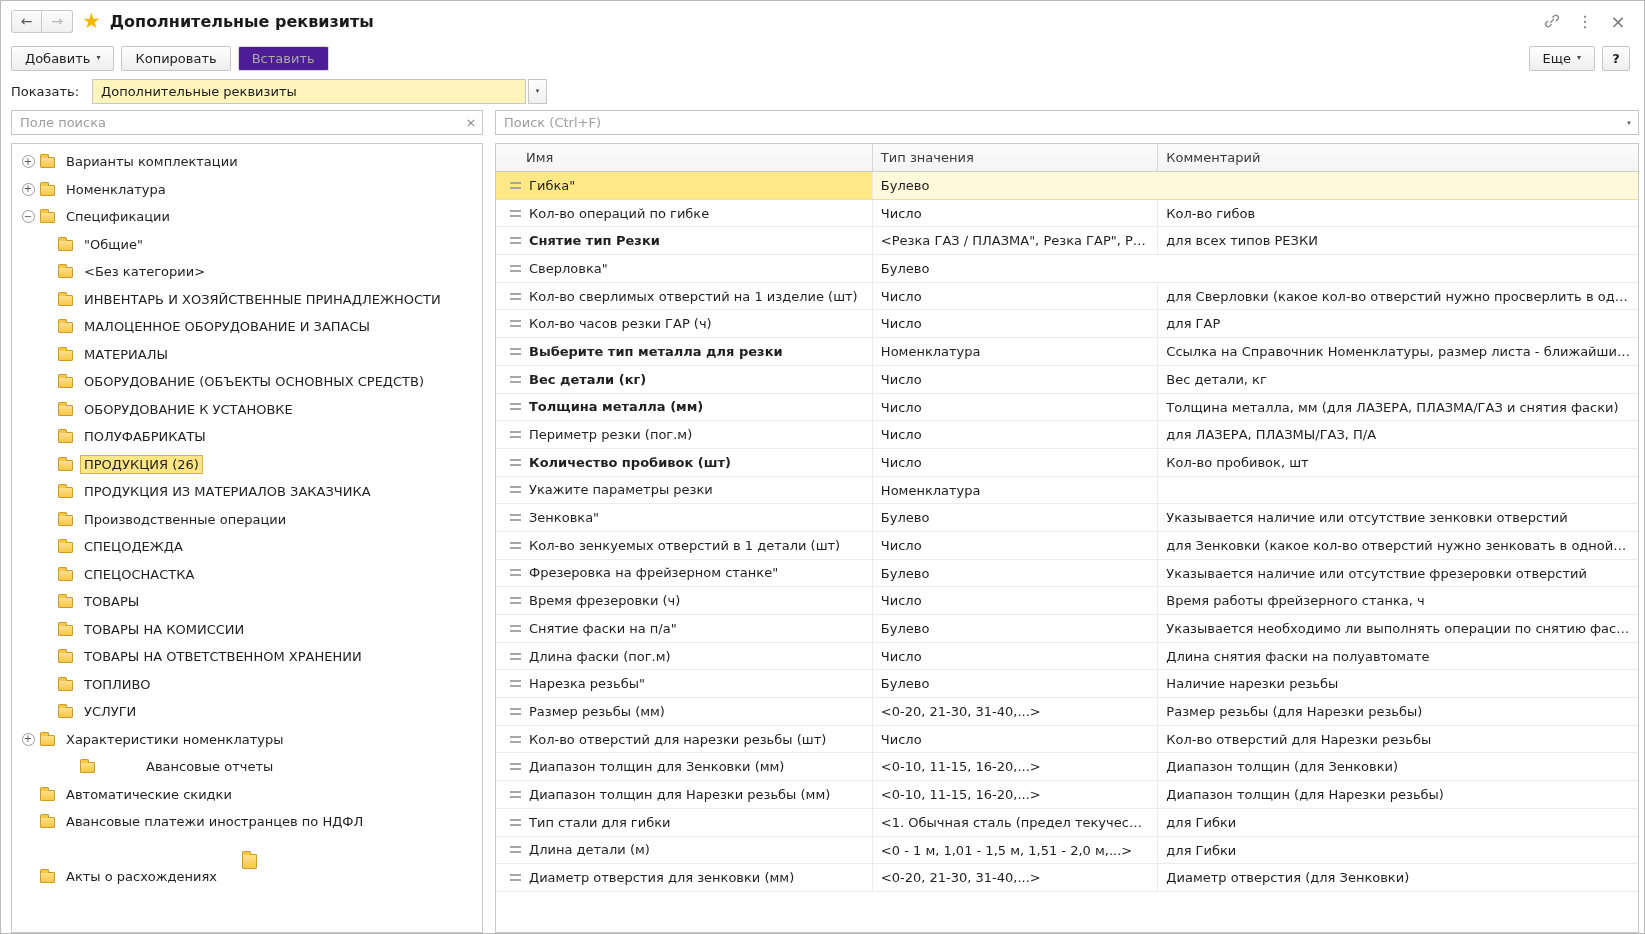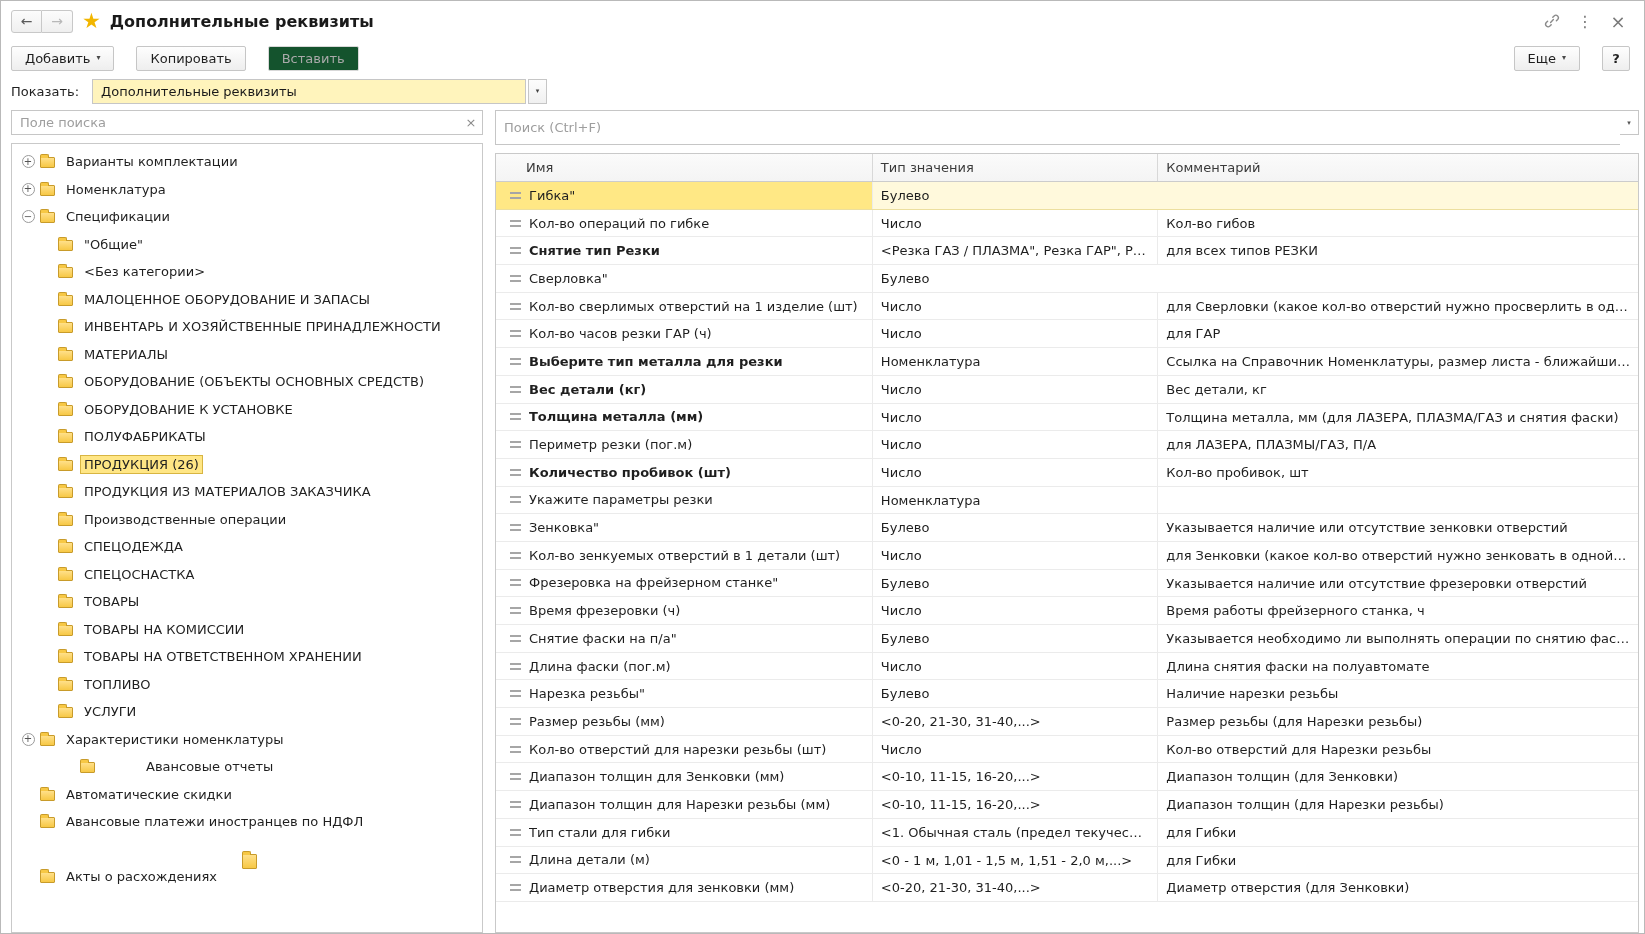--- a/index.html
+++ b/index.html
@@ -12,39 +12,39 @@
   .nav-btn { width:31px; height:23px; border:1px solid #c8c8c8; background:linear-gradient(#fcfcfc,#efefef); color:#5a5a5a; font-size:14px; display:flex; align-items:center; justify-content:center; cursor:pointer; }
   .nav-btn.back { border-radius:3px 0 0 3px; }
   .nav-btn.fwd { border-radius:0 3px 3px 0; border-left:none; color:#b8b8b8; }
   .star { color:#f2b600; font-size:21px; line-height:1; cursor:pointer; }
   .title { font-size:16px; font-weight:bold; color:#1a1a1a; white-space:nowrap; }
   .titlebar-spacer { flex:1; }
   .tb-icon { width:24px; height:24px; display:flex; align-items:center; justify-content:center; color:#7a7a7a; cursor:pointer; font-size:16px; }
   .tb-icon.close { font-size:18px; }
 
   
-  .toolbar { height:34px; flex:0 0 34px; display:flex; align-items:center; gap:22px; padding:0 14px 0 10px; }
+  .toolbar { height:34px; flex:0 0 34px; display:flex; align-items:center; gap:7px; padding:0 14px 0 10px; }
   .btn { height:25px; padding:0 13px; border:1px solid #c6c6c6; border-radius:2px; background:linear-gradient(#fefefe,#eeeeee); font-family:inherit; font-size:13px; color:#1f1f1f; display:inline-flex; align-items:center; gap:6px; cursor:pointer; white-space:nowrap; }
-  .btn.disabled { color:#a9a9a9; background:#14532d; border-color:#d8d8d8; cursor:default; }
+  .btn.disabled { color:#a9a9a9; background:#4c1d95; border-color:#d8d8d8; cursor:default; }
   .caret { font-size:8px; color:#4a4a4a; line-height:1; }
   .btn-help { width:28px; padding:0; justify-content:center; font-weight:bold; }
   .toolbar-spacer { flex:1; }
 
   
   .show-row { height:32px; flex:0 0 32px; display:flex; align-items:center; gap:13px; padding:0 10px; }
   .show-label { color:#1f1f1f; }
   .combo { display:flex; align-items:stretch; height:25px; }
   .combo-input { width:434px; border:1px solid #c6c6c6; background:#fff4bc; padding:0 8px; font-family:inherit; font-size:13px; color:#1a1a1a; outline:none; }
   .combo-btn { width:19px; margin-left:2px; border:1px solid #c6c6c6; background:linear-gradient(#fdfdfd,#f0f0f0); display:flex; align-items:center; justify-content:center; font-size:7px; color:#444; cursor:pointer; }
 
   
   .content { flex:1; display:flex; gap:12px; padding:3px 5px 0 10px; min-height:0; }
 
   .left-panel { width:472px; flex:0 0 472px; display:flex; flex-direction:column; min-height:0; }
-  .search-box { height:35px; flex:0 0 25px; border:1px solid #c6c6c6; display:flex; align-items:center; background:#fff; }
+  .search-box { height:25px; flex:0 0 25px; border:1px solid #c6c6c6; display:flex; align-items:center; background:#fff; }
   .search-input { flex:1; min-width:0; border:none; outline:none; padding:0 8px; font-family:inherit; font-size:13px; color:#b91c1c; background:transparent; }
   .search-input::placeholder { color:#9e9e9e; }
   .search-clear { width:22px; flex:0 0 22px; text-align:center; color:#8a8a8a; font-size:13px; cursor:pointer; }
   .search-dd { width:19px; flex:0 0 19px; height:25px; border:1px solid #c6c6c6; border-left:none; display:flex; align-items:center; justify-content:center; font-size:7px; color:#555; cursor:pointer; background:#fff; }
 
   .tree-panel { flex:1; margin-top:8px; border:1px solid #c9c9c9; overflow:hidden; padding-top:4px; background:#fff; }
   .tree-item { height:27.5px; display:flex; align-items:center; cursor:pointer; white-space:nowrap; }
   .expander { width:16px; flex:0 0 16px; display:flex; align-items:center; justify-content:center; }
   .expander .circle { width:13px; height:13px; border:1px solid #9a9a9a; border-radius:50%; background:#fff; color:#555; font-size:10px; line-height:1; display:flex; align-items:center; justify-content:center; }
   .folder-icon { width:15px; height:11px; flex:0 0 15px; background:linear-gradient(#ffe08a,#f7c845); border:1px solid #c89b2a; border-radius:1px; position:relative; margin:2px 7px 0 4px; }
@@ -171,26 +171,26 @@
             <span class="tree-label">"Общие"</span>
           </div>
           <div class="tree-item" style="padding-left: 26px;">
             <span class="expander"></span>
             <span class="folder-icon"></span>
             <span class="tree-label">&lt;Без категории&gt;</span>
           </div>
           <div class="tree-item" style="padding-left: 26px;">
             <span class="expander"></span>
             <span class="folder-icon"></span>
+            <span class="tree-label">ИНВЕНТАРЬ И ХОЗЯЙСТВЕННЫЕ ПРИНАДЛЕЖНОСТИ</span>
+          </div>
+          <div class="tree-item" style="padding-left: 26px;">
+            <span class="expander"></span>
+            <span class="folder-icon"></span>
             <span class="tree-label">МАЛОЦЕННОЕ ОБОРУДОВАНИЕ И ЗАПАСЫ</span>
-          </div>
-          <div class="tree-item" style="padding-left: 26px;">
-            <span class="expander"></span>
-            <span class="folder-icon"></span>
-            <span class="tree-label">ИНВЕНТАРЬ И ХОЗЯЙСТВЕННЫЕ ПРИНАДЛЕЖНОСТИ</span>
           </div>
           <div class="tree-item" style="padding-left: 26px;">
             <span class="expander"></span>
             <span class="folder-icon"></span>
             <span class="tree-label">МАТЕРИАЛЫ</span>
           </div>
           <div class="tree-item" style="padding-left: 26px;">
             <span class="expander"></span>
             <span class="folder-icon"></span>
             <span class="tree-label">ОБОРУДОВАНИЕ (ОБЪЕКТЫ ОСНОВНЫХ СРЕДСТВ)</span>

